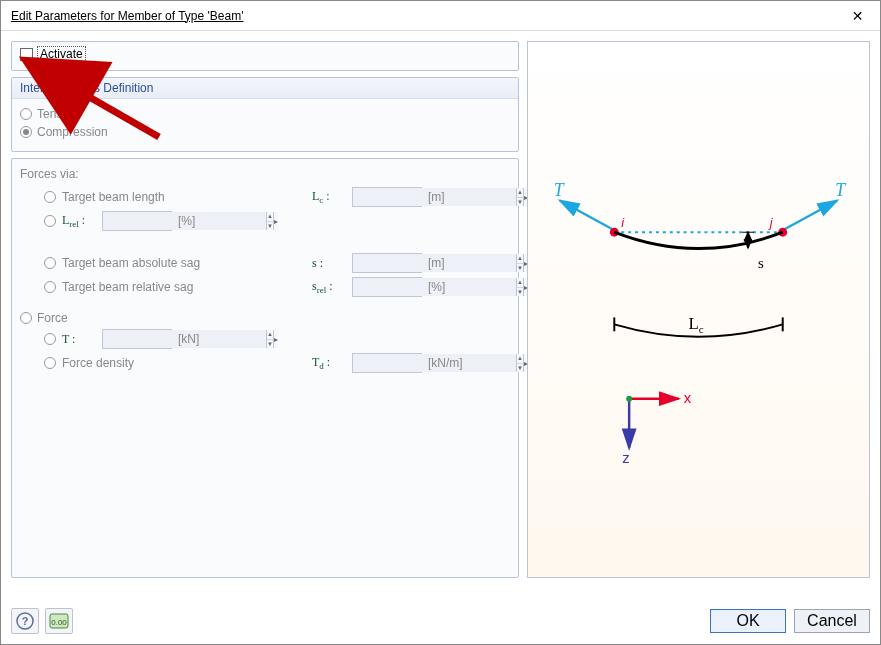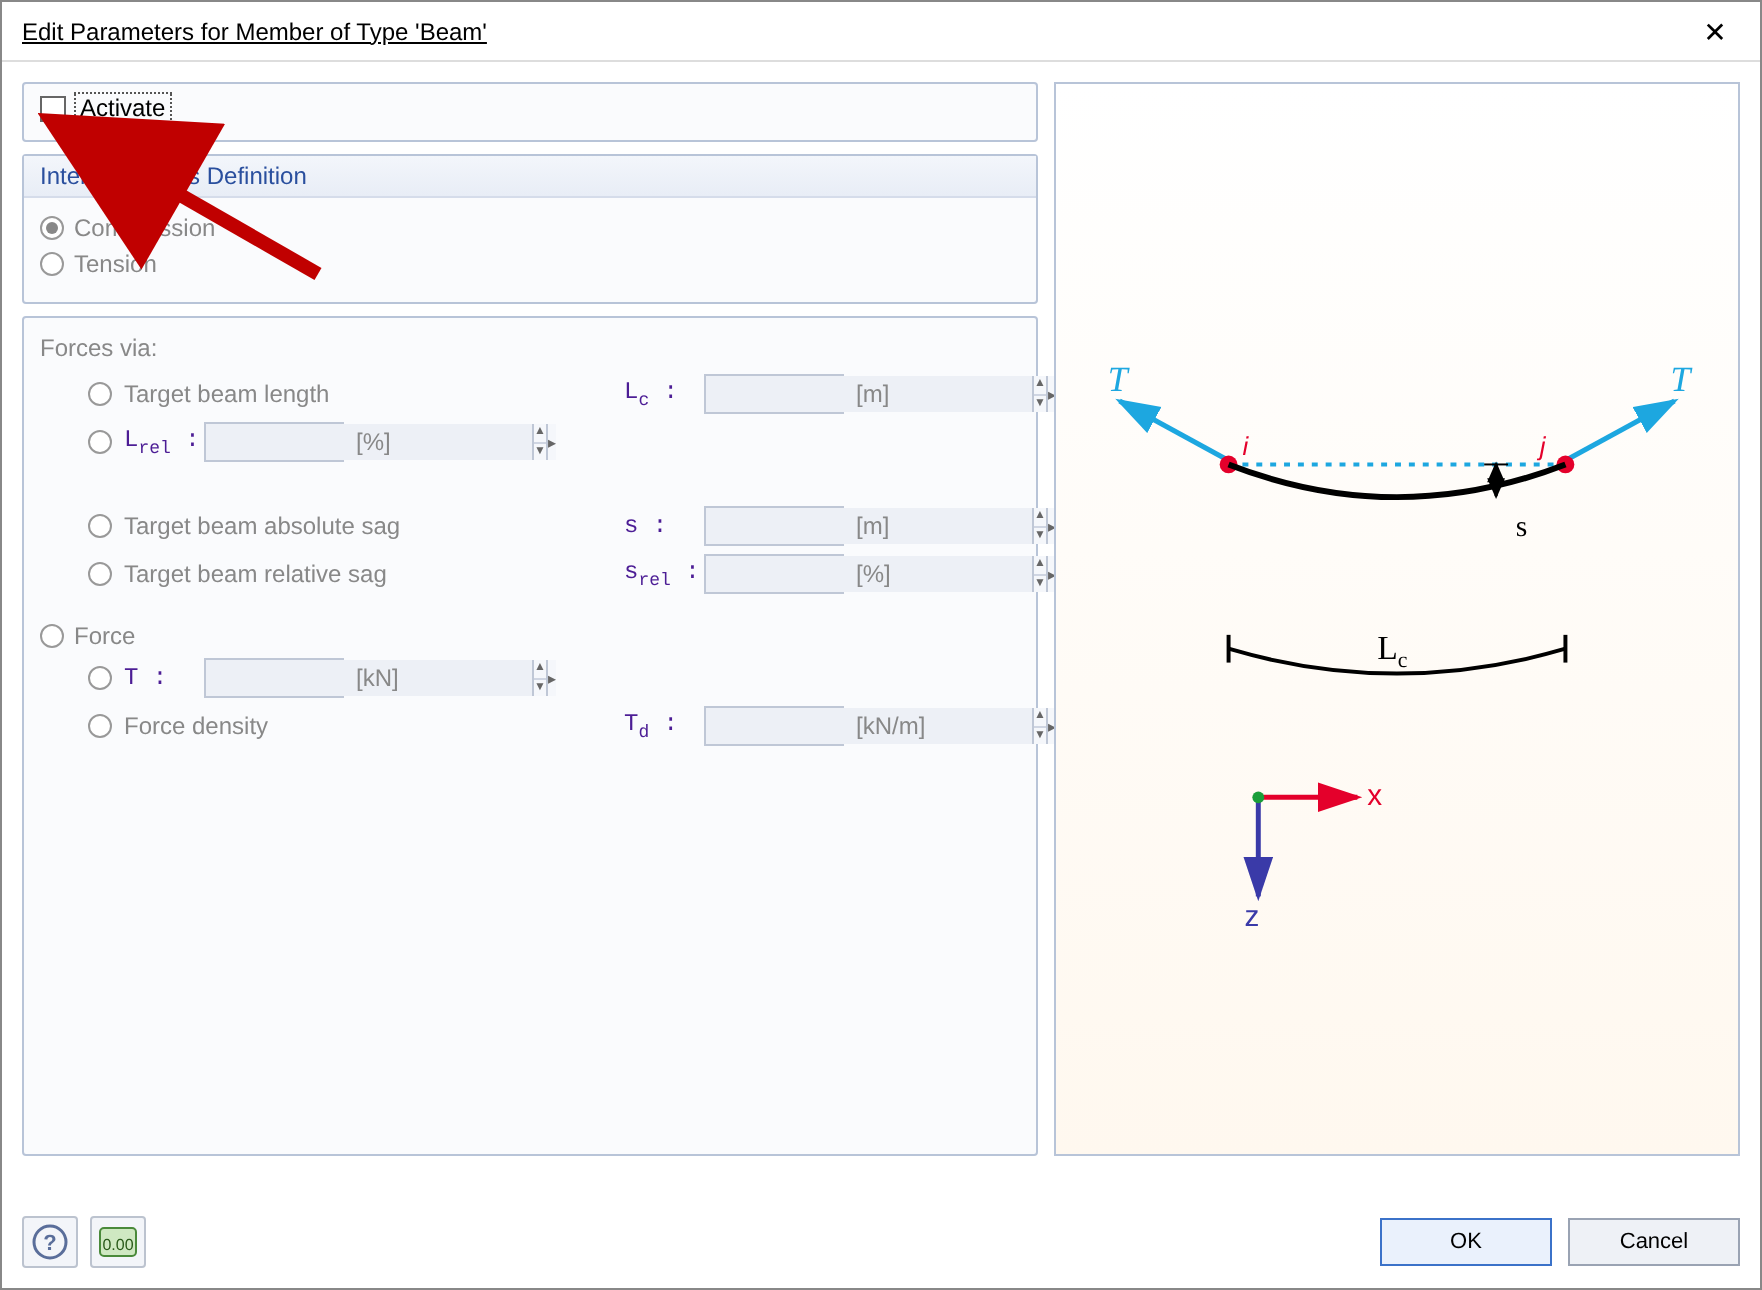--- a/index.html
+++ b/index.html
@@ -76,21 +76,21 @@
     margin:2px;
   }
   .row { display:flex; align-items:center; margin:4px 0; }
   .subheading { color:#888; margin:4px 0 6px 0;}
   .param-row {
     display:flex; align-items:center; margin:4px 0;
     padding-left: 24px;
   }
   .param-row .r { margin-right:6px;}
   .param-row .plabel { width: 250px; color:#888;}
-  .param-row .pvar { width: 40px; color:#4c1d95; font-family: Liberation Mono, monospace;}
+  .param-row .pvar { width: 40px; color:#14532d; font-family: Liberation Serif, serif;}
   sub { font-size:9px; }
   .spinner {
     display:inline-flex; align-items:stretch; height:20px;
     border:1px solid #bfc7d6; background:#edf0f6;
     width: 70px;
   }
   .spinner .field {
     flex:1; background:#edf0f6; border:none; padding:0 4px; font-size:12px; color:#888;
   }
   .spinner .btns {
@@ -118,23 +118,23 @@
     display:flex; justify-content:space-between; align-items:center;
   }
   .bottom .left-btns { display:flex; gap:6px;}
   .iconbtn {
     width:28px; height:26px; border:1px solid #bcc3cf; background:#f3f5f9;
     display:flex; align-items:center; justify-content:center; cursor:pointer;
     border-radius:2px;
   }
   .right-btns { display:flex; gap:8px;}
   .btn {
-    width:86px; height:24px; border:1px solid #9aa3b3; background:#eef1f6;
+    width:76px; height:24px; border:1px solid #9aa3b3; background:#eef1f6;
     display:flex; align-items:center; justify-content:center; cursor:pointer;
-    font-size:11px;
+    font-size:16px;
   }
   .btn.primary { border:1px solid #3b72c9; background:#eaf1fc;}
   
   .arrow-annot {
     position:absolute;
     left: 18px; top: 36px;
     pointer-events:none;
   }
 </style>
 </head>
@@ -153,26 +153,26 @@
         <div class="panel-body activate-row">
           <span class="checkbox"></span>
           <span class="activate-label">Activate</span>
         </div>
       </div>
 
       <div class="panel">
         <div class="panel-header">Internal Forces Definition</div>
         <div class="panel-body disabled">
           <div class="row">
+            <span class="radio"></span>
+            <span>Tension</span>
+          </div>
+          <div class="row">
             <span class="radio filled"></span>
             <span>Compression</span>
-          </div>
-          <div class="row">
-            <span class="radio"></span>
-            <span>Tension</span>
           </div>
         </div>
       </div>
 
       <div class="panel" style="flex:1;">
         <div class="panel-body">
           <div class="subheading">Forces via:</div>
 
 
           <div class="param-row">

